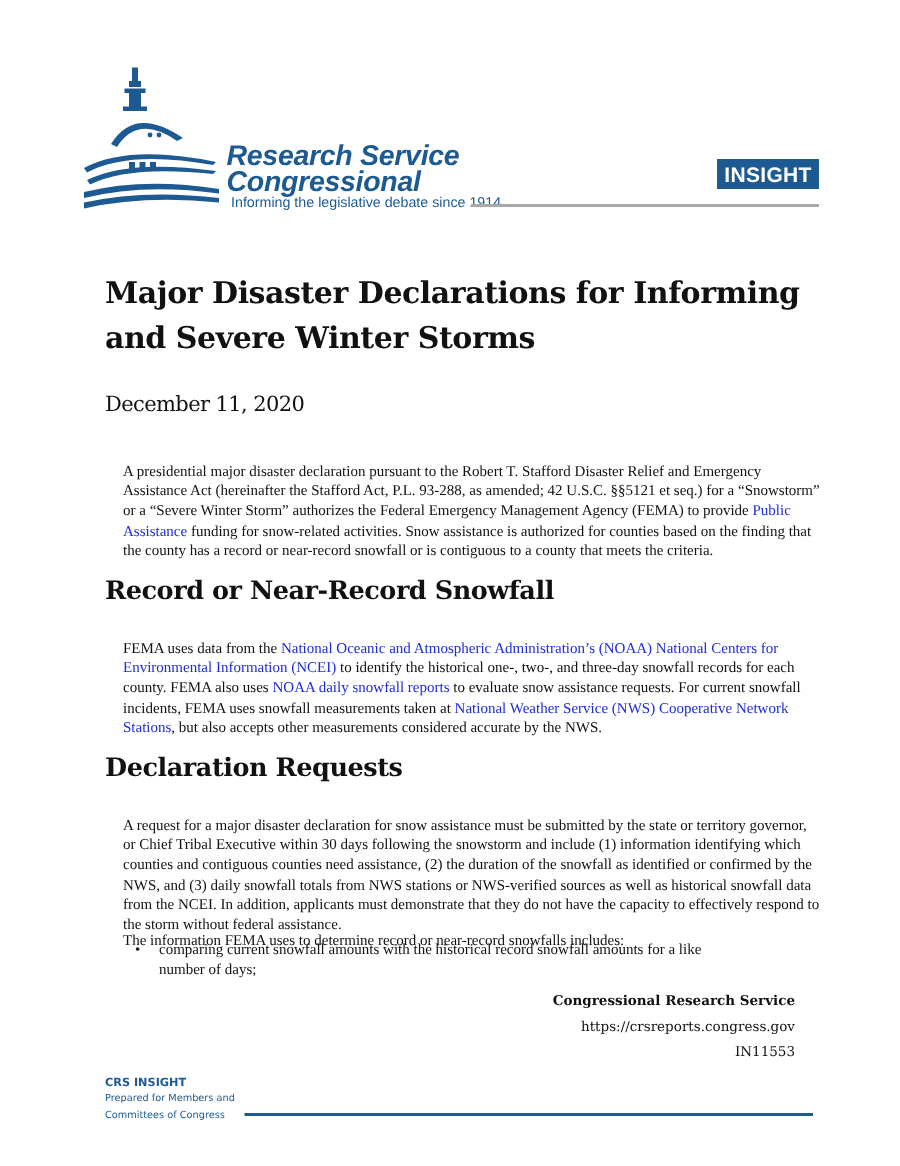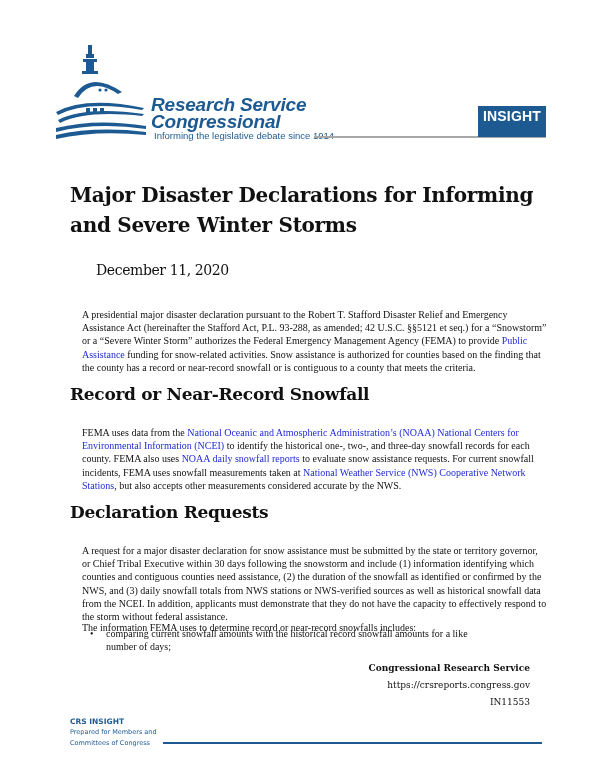--- a/index.html
+++ b/index.html
@@ -2,23 +2,23 @@
 <html><head>
   <meta charset="utf-8">
   <style>
     html, body { margin: 0; padding: 0; background: #ffffff; }
     body { width: 600px; height: 777px; position: relative; overflow: hidden; font-family: "Liberation Serif", serif; color: #111; }
     .logo-wrap { position: absolute; left: 56px; top: 40px; width: 320px; height: 100px; }
     .logo-dome { position: absolute; left: 0; top: 0; width: 90px; height: 100px; }
     .logo-title { position: absolute; left: 95px; top: 56px; font-family: "Liberation Sans", sans-serif; font-weight: bold; font-style: italic; color: #1d5a92; font-size: 19px; line-height: 17px; letter-spacing: -0.2px; }
     .logo-tag { position: absolute; left: 98px; top: 90px; font-family: "Liberation Sans", sans-serif; font-size: 9.5px; color: #1d5a92; white-space: nowrap; }
     .logo-rule { position: absolute; left: 314px; top: 136px; width: 232px; height: 2px; background: #a8a8a8; }
-    .insight-badge { position: absolute; left: 478px; top: 106px; width: 68px; height: 31px; background: #1d5a92; color: #fff; font-family: "Liberation Sans", sans-serif; font-weight: bold; font-size: 14px; line-height: 20px; text-align: center; letter-spacing: 0.2px; }
+    .insight-badge { position: absolute; left: 478px; top: 106px; width: 68px; height: 20px; background: #1d5a92; color: #fff; font-family: "Liberation Sans", sans-serif; font-weight: bold; font-size: 14px; line-height: 20px; text-align: center; letter-spacing: 0.2px; }
     h1 { position: absolute; left: 70px; top: 180px; width: 470px; margin: 0; font-family: "DejaVu Serif", serif; font-weight: bold; font-size: 20px; line-height: 30px; letter-spacing: -0.3px; }
-    .date { position: absolute; left: 70px; top: 262px; font-size: 14px; font-family: "DejaVu Serif", serif; letter-spacing: -0.4px; margin-left: 26px; }
+    .date { position: absolute; left: 70px; top: 262px; font-size: 14px; font-family: "DejaVu Serif", serif; letter-spacing: -0.4px; }
     .para { position: absolute; left: 70px; width: 465px; font-size: 10px; line-height: 13.2px; font-family: "Liberation Serif", serif; margin: 12px; }
     .para a, .link { color: #1f2bd6; text-decoration: none; }
     h2 { position: absolute; left: 70px; margin: 0; font-family: "DejaVu Serif", serif; font-weight: bold; font-size: 17px; letter-spacing: -0.3px; }
     .bullet { position: absolute; left: 90px; top: 628px; font-size: 10px; }
     .bullet-text { position: absolute; left: 106px; top: 627px; width: 380px; font-size: 10px; line-height: 13.2px; }
     .footer-right { position: absolute; right: 70px; top: 660px; text-align: right; font-family: "DejaVu Serif", serif; font-size: 9px; line-height: 17px; }
     .footer-right .org { font-weight: bold; }
     .crs-footer { position: absolute; left: 70px; top: 716px; font-family: "DejaVu Sans", sans-serif; color: #1d5a92; font-size: 6.5px; line-height: 11px; }
     .crs-footer .big { font-weight: bold; font-size: 7.5px; }
     .crs-footer-rule { position: absolute; left: 163px; top: 742px; width: 379px; height: 1.5px; background: #1d5a92; }

